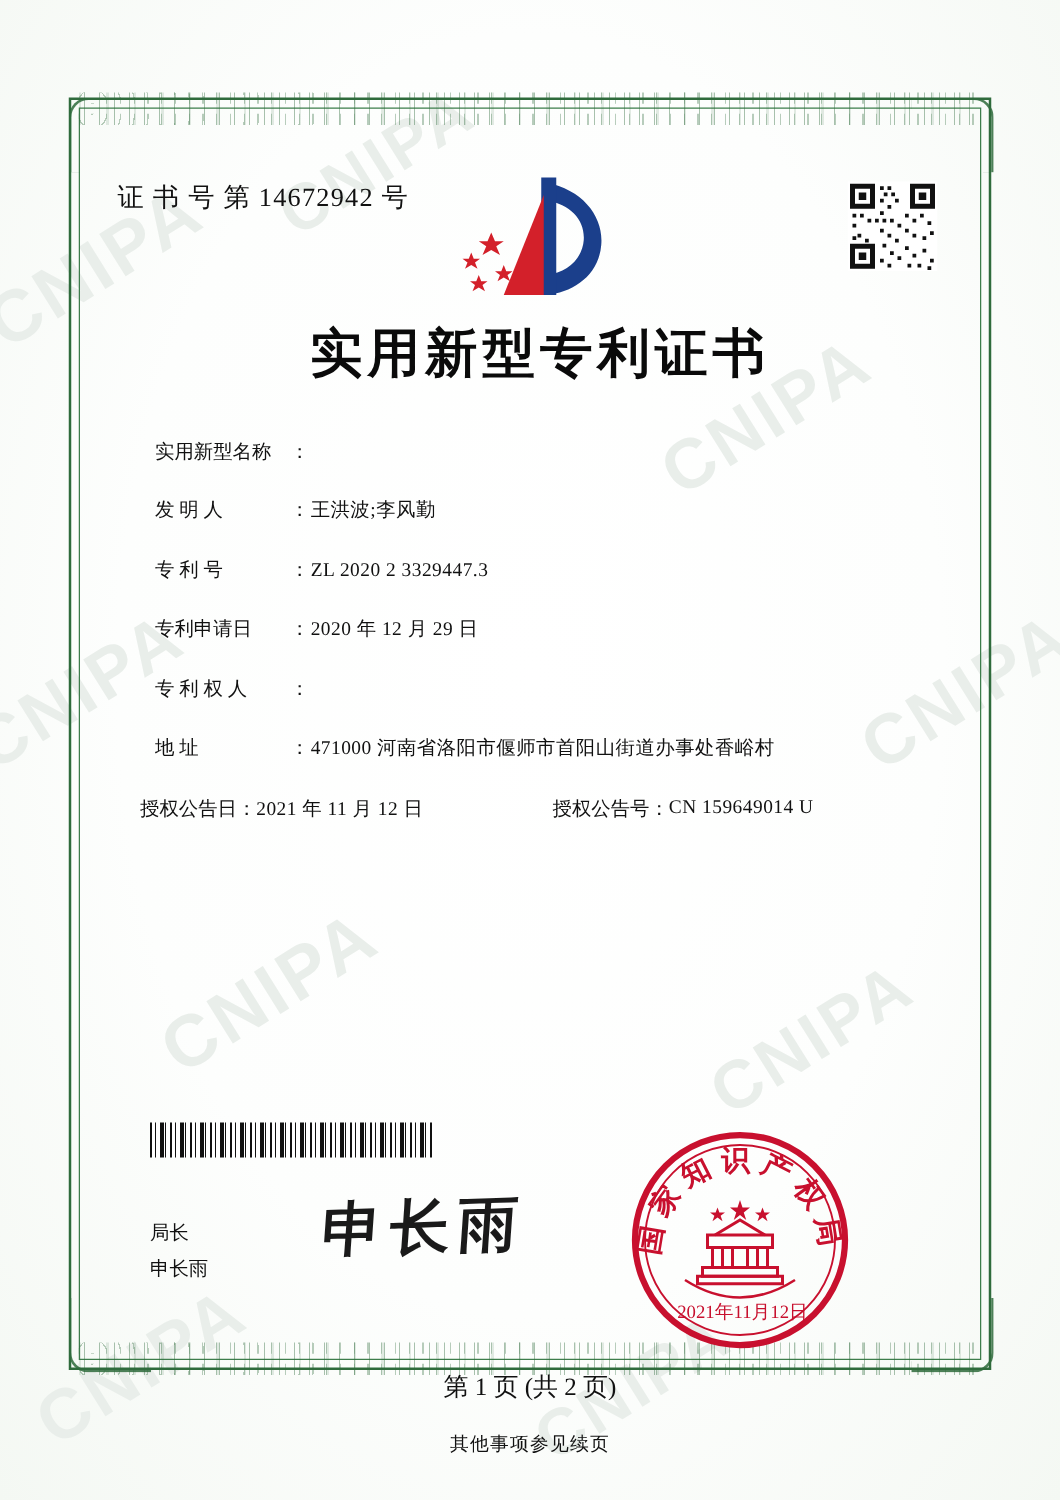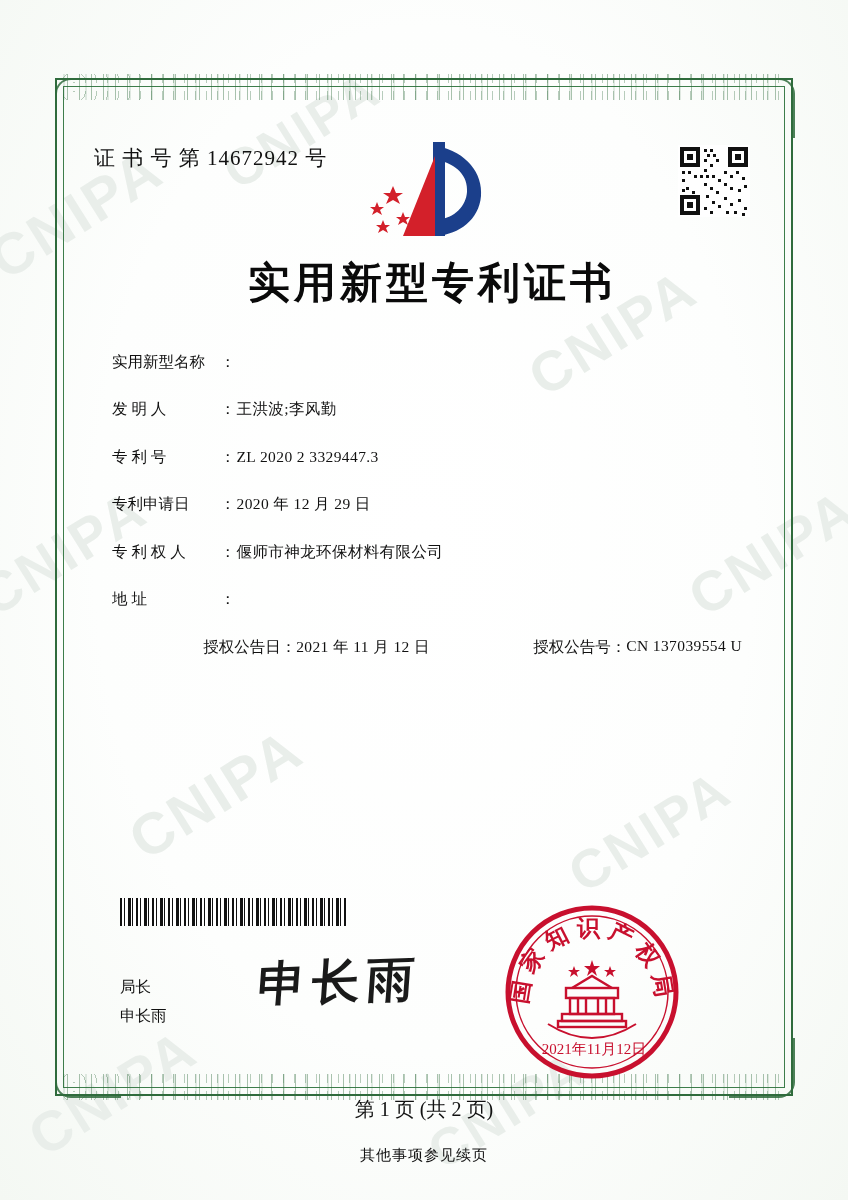--- a/index.html
+++ b/index.html
@@ -151,39 +151,39 @@
     top: 352px;
     width: 630px;
     font-size: 15.5px;
     color: #111;
   }
   .field-row {
     display: flex;
     align-items: center;
     margin-bottom: 26.5px;
     line-height: 1.35;
+    margin-left: 12px;
   }
   .f-label {
     width: 108px;
     flex: 0 0 108px;
     white-space: nowrap;
     letter-spacing: 0;
   }
   .f-label.spread {
     display: flex;
     justify-content: space-between;
   }
   .f-colon { margin: 0 1px 0 0; }
   .f-value { flex: 1; letter-spacing: .4px; }
 
   .grant-row {
     display: flex;
     align-items: baseline;
     margin-bottom: 8px;
-    justify-content: flex-end;
   }
   .grant-left { width: 330px; display: flex; }
   .grant-right { display: flex; }
   .g-label { white-space: nowrap; }
   .g-value { letter-spacing: .4px; }
 
   
   .paras {
     position: absolute;
     left: 112px;
@@ -395,38 +395,38 @@
 
     <div class="field-row">
       <span class="f-label">专利申请日</span>
       <span class="f-colon">：</span>
       <span class="f-value">2020 年 12 月 29 日</span>
     </div>
 
     <div class="field-row">
       <span class="f-label spread">专 利 权 人</span>
       <span class="f-colon">：</span>
-      <span class="f-value">偃师市神龙环保材料有限公司</span>
     </div>
 
     <div class="field-row">
       <span class="f-label spread">地      址</span>
       <span class="f-colon">：</span>
+      <span class="f-value">471000 河南省洛阳市偃师市首阳山街道办事处香峪村</span>
     </div>
 
     <div class="grant-row">
       <span class="grant-left">
         <span class="g-label">授权公告日</span>
         <span>：</span>
         <span class="g-value">2021 年 11 月 12 日</span>
       </span>
       <span class="grant-right">
         <span class="g-label">授权公告号</span>
         <span>：</span>
-        <span class="g-value">CN 137039554 U</span>
+        <span class="g-value">CN 159649014 U</span>
       </span>
     </div>
 
   </div>
 
 
   <div class="barcode"></div>
 
   <div class="sig-labels">
     <div>局长</div>

